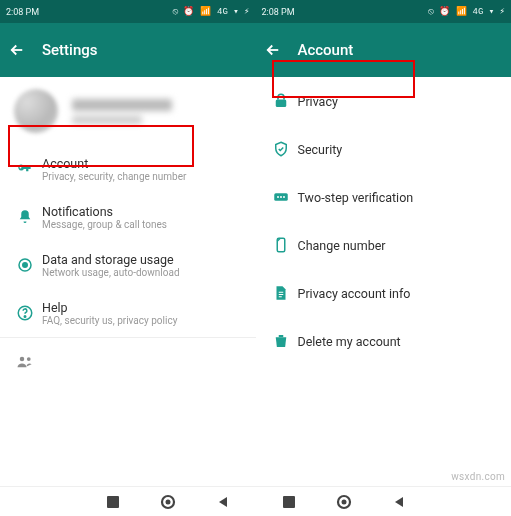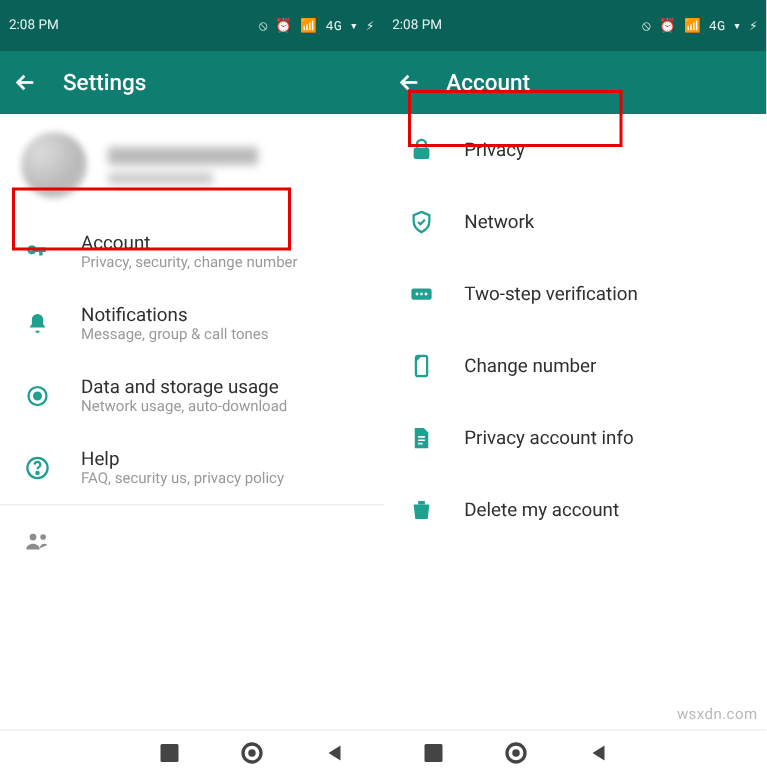--- a/index.html
+++ b/index.html
@@ -7,32 +7,32 @@
     font-family: -apple-system, Roboto, "Segoe UI", Arial, sans-serif;
     background: #fff;
     width: 511px;
     height: 516px;
     position: relative;
     overflow: hidden;
   }
   .screens { display: flex; width: 511px; }
   .screen { width: 255.5px; background: #fff; position: relative; }
   .status-bar {
-    height: 34px;
+    height: 23px;
     background: #0a6157;
     color: #e8f5f3;
     font-size: 9px;
     display: flex;
     align-items: center;
     padding: 0 6px;
     justify-content: space-between;
   }
   .status-right { display: flex; gap: 2px; align-items: center; font-family: Liberation Mono, monospace; }
   .app-bar {
-    height: 42px;
+    height: 54px;
     background: #0f7d70;
     color: #fff;
     display: flex;
     align-items: center;
     padding: 0 8px;
     gap: 16px;
   }
   .app-bar .title { font-size: 15px; font-weight: 500; }
   .back-arrow { width: 18px; height: 18px; display:flex; align-items:center; }
   .profile-row {
@@ -49,21 +49,21 @@
     filter: blur(3px);
     color: #888;
   }
   .profile-name { width: 100px; height: 12px; background: #bbb; border-radius: 2px; margin-bottom: 5px; }
   .profile-sub { width: 70px; height: 8px; background: #ccc; border-radius: 2px; }
   .divider { height: 1px; background: #eee; margin: 0 0 0 0; }
   .menu-item {
     display: flex;
     align-items: center;
     padding: 10px 14px;
-    gap: 18px;
+    gap: 6px;
     color: #303030;
     cursor: pointer;
     min-height: 48px;
   }
   .menu-item .icon-slot {
     width: 22px; display:flex; justify-content:center; color:#1fa091;
   }
   .menu-item .icon-slot.gray { color:#8c8c8c; }
   .menu-text { display:flex; flex-direction:column; }
   .menu-title { font-size: 12.5px; color:#303030; }
@@ -221,21 +221,21 @@
     </div>
 
     <div class="menu-item">
       <div class="icon-slot">
         <svg width="18" height="18" viewBox="0 0 24 24" fill="none" stroke="#1fa091" stroke-width="2">
             <path d="M12 3l7 3v5c0 5-3 8-7 10-4-2-7-5-7-10V6z"></path>
             <path d="M9 12l2 2 4-4"></path>
           </svg>
       </div>
       <div class="menu-text">
-        <div class="menu-title">Network</div>
+        <div class="menu-title">Security</div>
       </div>
     </div>
 
     <div class="menu-item">
       <div class="icon-slot">
         <svg width="18" height="18" viewBox="0 0 24 24" fill="#1fa091">
             <rect x="3" y="7" width="18" height="10" rx="2"></rect>
             <circle cx="8" cy="12" r="1.3" fill="#fff"></circle>
             <circle cx="12" cy="12" r="1.3" fill="#fff"></circle>
             <circle cx="16" cy="12" r="1.3" fill="#fff"></circle>

